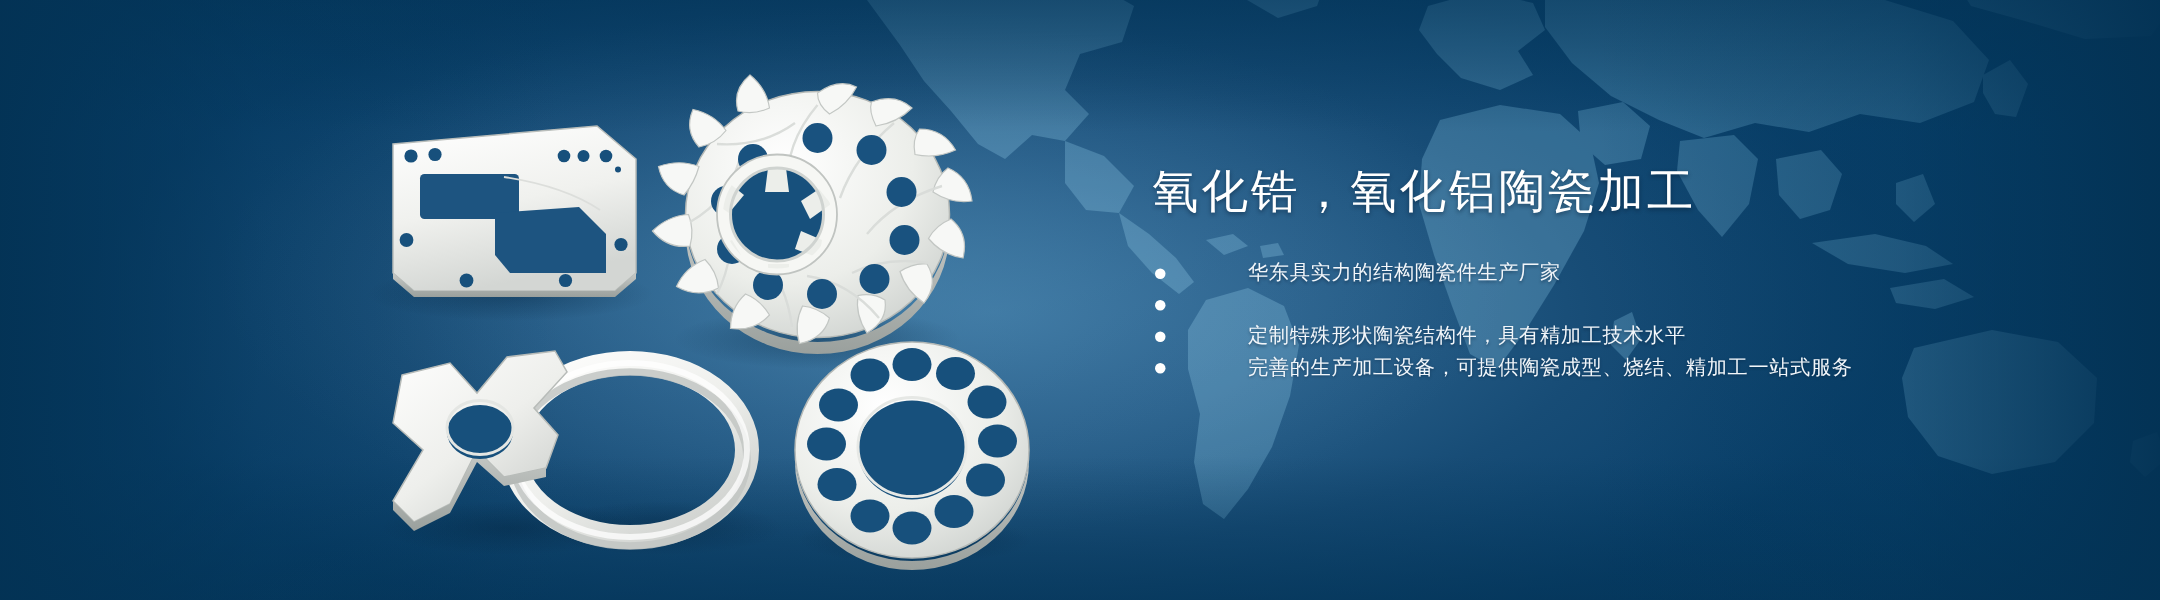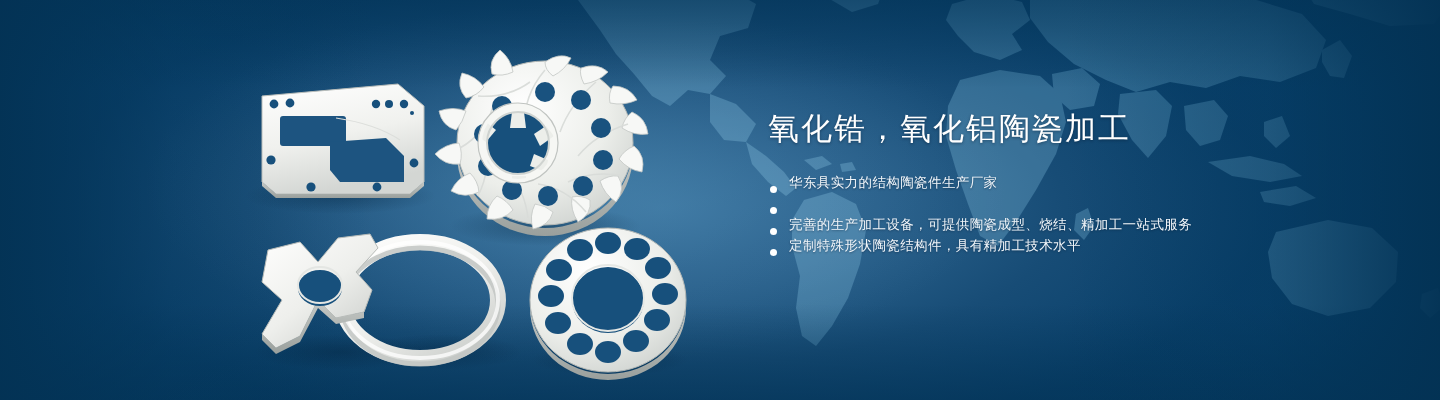--- a/index.html
+++ b/index.html
@@ -77,23 +77,24 @@
     font-weight:400;
     white-space:nowrap;
     text-shadow:0 1px 3px rgba(0,20,40,0.45);
   }
   .bullets{
     list-style:none;
     margin-top:22px;
   }
   .bullets li{
     display:flex;
-    align-items:flex-end;
+    align-items:center;
     height:21px;
     margin-bottom:0px;
+    gap:43px;
   }
   .dot{
     width:7px; height:7px;
     border-radius:50%;
     background:#ffffff;
     flex:0 0 auto;
     margin-right:12px;
     margin-left:2px;
   }
   .btxt{
@@ -333,22 +334,22 @@
     <ul class="bullets">
       <li>
         <span class="dot"></span>
         <span class="btxt">华东具实力的结构陶瓷件生产厂家</span>
       </li>
       <li>
         <span class="dot"></span>
       </li>
       <li>
         <span class="dot"></span>
-        <span class="btxt">完善的生产加工设备，可提供陶瓷成型、烧结、精加工一站式服务</span>
+        <span class="btxt">定制特殊形状陶瓷结构件，具有精加工技术水平</span>
       </li>
       <li>
         <span class="dot"></span>
-        <span class="btxt">定制特殊形状陶瓷结构件，具有精加工技术水平</span>
+        <span class="btxt">完善的生产加工设备，可提供陶瓷成型、烧结、精加工一站式服务</span>
       </li>
     </ul>
   </div>
 
 </div>
 
 </body></html>

